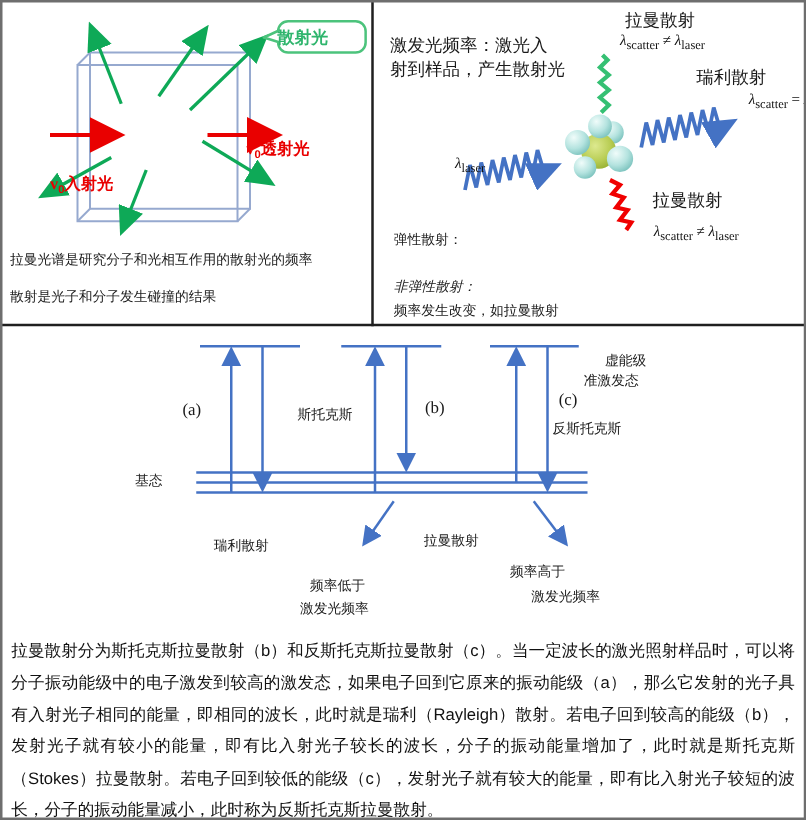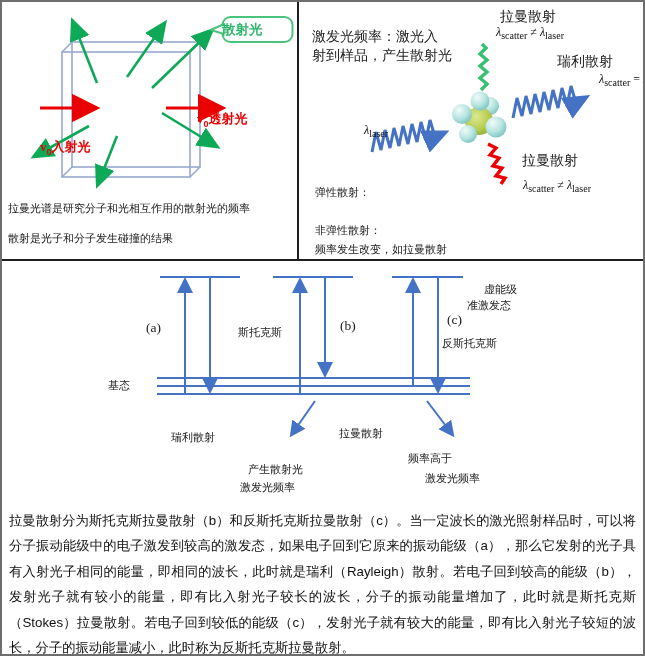--- a/index.html
+++ b/index.html
@@ -132,21 +132,21 @@
 
     <div class="abs cn14" style="left:259px;top:52px;">瑞利散射</div>
     <div class="abs formula" style="left:257px;top:72px;margin-left:44px;"><span class="lam">λ</span><sub>scatter</sub> <span>=</span> <span class="lam">λ</span><sub>laser</sub></div>
 
     <div class="abs formula" style="left:66px;top:123px;"><span class="lam">λ</span><sub>laser</sub></div>
 
     <div class="abs cn14" style="left:224px;top:151px;">拉曼散射</div>
     <div class="abs formula" style="left:225px;top:178px;"><span class="lam">λ</span><sub>scatter</sub> <span>≠</span> <span class="lam">λ</span><sub>laser</sub></div>
 
     <div class="abs cn" style="left:17px;top:184px;">弹性散射：</div>
-    <div class="abs cn" style="left:17px;top:222px;">非弹性散射：</div>
+    <div class="abs cn" style="left:17px;top:222px;font-style:italic;">非弹性散射：</div>
     <div class="abs cn" style="left:17px;top:241px;">频率发生改变，如拉曼散射</div>
   </div>
 
   <svg style="left:0;top:260px;" width="645" height="245" viewBox="0 0 645 245">
     <defs>
       <marker id="mBlue" markerWidth="8" markerHeight="8" refX="6" refY="4" orient="auto">
         <path d="M0,0 L8,4 L0,8 Z" fill="#4472c4"></path>
       </marker>
     </defs>
     <g stroke="#4472c4" stroke-width="2" fill="none">
@@ -186,19 +186,19 @@
   <div class="abs paren-label" style="left:146px;top:320px;">(a)</div>
   <div class="abs cn" style="left:238px;top:324px;">斯托克斯</div>
   <div class="abs paren-label" style="left:340px;top:318px;">(b)</div>
   <div class="abs paren-label" style="left:447px;top:312px;">(c)</div>
   <div class="abs cn" style="left:442px;top:335px;">反斯托克斯</div>
   <div class="abs cn" style="left:484px;top:281px;">虚能级</div>
   <div class="abs cn" style="left:467px;top:297px;">准激发态</div>
   <div class="abs cn" style="left:108px;top:377px;">基态</div>
   <div class="abs cn" style="left:171px;top:429px;">瑞利散射</div>
   <div class="abs cn" style="left:339px;top:425px;">拉曼散射</div>
-  <div class="abs cn" style="left:248px;top:461px;">产生散射光</div>
+  <div class="abs cn" style="left:248px;top:461px;">频率低于</div>
   <div class="abs cn" style="left:240px;top:479px;">激发光频率</div>
   <div class="abs cn" style="left:408px;top:450px;">频率高于</div>
   <div class="abs cn" style="left:425px;top:470px;">激发光频率</div>
 
   <div class="paragraph">拉曼散射分为斯托克斯拉曼散射（b）和反斯托克斯拉曼散射（c）。当一定波长的激光照射样品时，可以将分子振动能级中的电子激发到较高的激发态，如果电子回到它原来的振动能级（a），那么它发射的光子具有入射光子相同的能量，即相同的波长，此时就是瑞利（Rayleigh）散射。若电子回到较高的能级（b），发射光子就有较小的能量，即有比入射光子较长的波长，分子的振动能量增加了，此时就是斯托克斯（Stokes）拉曼散射。若电子回到较低的能级（c），发射光子就有较大的能量，即有比入射光子较短的波长，分子的振动能量减小，此时称为反斯托克斯拉曼散射。</div>
 </div>
 
 </body></html>

